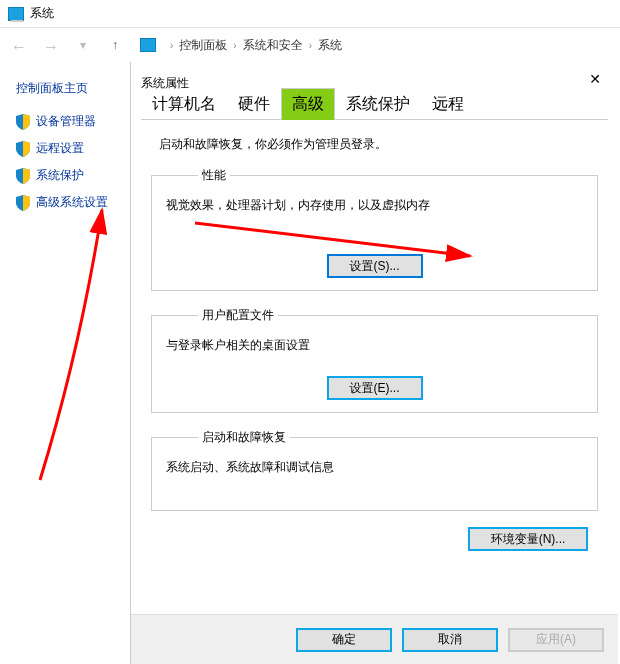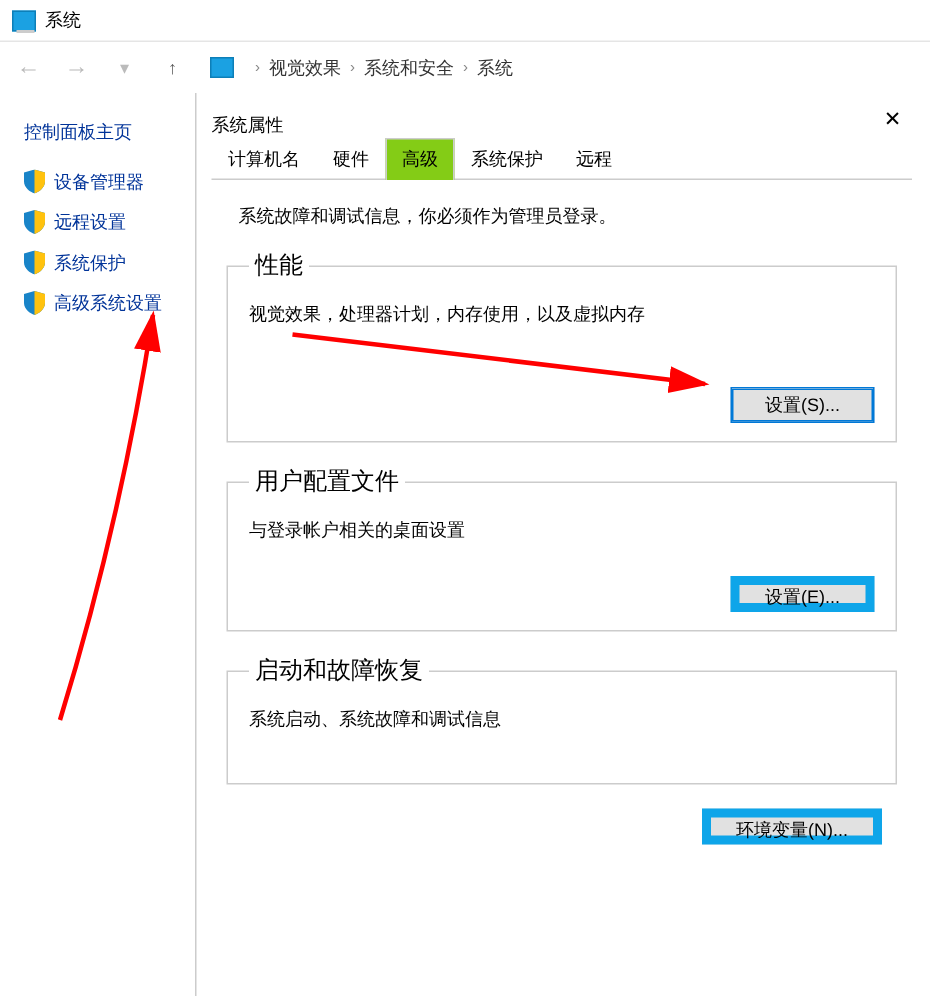--- a/index.html
+++ b/index.html
@@ -74,21 +74,21 @@
     .sidebar {
       width: 130px;
       padding: 18px 10px 0 16px;
     }
     .sidebar-title {
       color: #003399;
       margin-bottom: 16px;
     }
     .sidebar-item {
       display: flex;
-      align-items: flex-start;
+      align-items: center;
       gap: 6px;
       margin-bottom: 10px;
       cursor: pointer;
     }
     .sidebar-item span { color: #003399; }
     .shield-icon {
       width: 14px; height: 16px;
       position: relative;
     }
     .shield-icon svg { display: block; }
@@ -118,21 +118,21 @@
       display: flex;
       padding: 0 10px;
       align-items: flex-end;
       height: 27px;
     }
     .tab {
       padding: 5px 10px 4px;
       border: 1px solid transparent;
       border-bottom: none;
       cursor: pointer;
-      font-size: 12px;
+      font-size: 16px;
       position: relative;
       z-index: 1;
       font-family: Liberation Mono, monospace;
     }
     .tab.active {
       border-color: #ccc;
       background: #84cc16;
       z-index: 3;
       margin-bottom: -1px;
       padding-bottom: 5px;
@@ -149,34 +149,35 @@
       margin-left: 8px;
     }
     fieldset.group {
       border: 1px solid #ccc;
       padding: 12px 14px 12px 14px;
       margin-bottom: 16px;
       position: relative;
     }
     fieldset.group legend {
       padding: 0 4px;
-      font-size: 16px;
+      font-size: 12px;
+      margin-left: 32px;
     }
     fieldset.group .desc {
       margin-bottom: 22px;
       line-height: 1.5;
     }
     fieldset.group .btn-row {
       display: flex;
-      justify-content: flex-end;
+      justify-content: center;
     }
     .win-btn {
       min-width: 96px;
       height: 24px;
-      border: 6px solid #0ea5e9;
+      border: 2px solid #0ea5e9;
       background: #e1e1e1;
       font-size: 12px;
       cursor: pointer;
       padding: 0 12px;
       font-family: inherit;
     }
     .win-btn.highlight {
       border: 1px solid #0078d7;
       box-shadow: 0 0 0 1px #0078d7 inset;
     }
@@ -219,21 +220,21 @@
 </div>
 
 <div class="navbar">
   <div class="nav-arrow">←</div>
   <div class="nav-arrow">→</div>
   <div class="nav-arrow" style="color:#bbb;font-size:12px">▾</div>
   <div class="nav-up">↑</div>
   <div class="app-icon"></div>
   <div class="breadcrumb">
     <span class="sep">›</span>
-    <span>视觉效果</span>
+    <span>控制面板</span>
     <span class="sep">›</span>
     <span>系统和安全</span>
     <span class="sep">›</span>
     <span>系统</span>
   </div>
 </div>
 
 <div class="main">
 
   <div class="sidebar">
@@ -287,21 +288,21 @@
 
     <div class="tabs">
       <div class="tab">计算机名</div>
       <div class="tab">硬件</div>
       <div class="tab active">高级</div>
       <div class="tab">系统保护</div>
       <div class="tab">远程</div>
     </div>
 
     <div class="tab-content">
-      <div class="notice">系统故障和调试信息，你必须作为管理员登录。</div>
+      <div class="notice">启动和故障恢复，你必须作为管理员登录。</div>
 
       <fieldset class="group">
         <legend>性能</legend>
         <div class="desc" style="margin-bottom:40px">视觉效果，处理器计划，内存使用，以及虚拟内存</div>
         <div class="btn-row">
           <button class="win-btn highlight">设置(S)...</button>
         </div>
       </fieldset>
 
       <fieldset class="group">
@@ -315,20 +316,25 @@
       <fieldset class="group">
         <legend>启动和故障恢复</legend>
         <div class="desc">系统启动、系统故障和调试信息</div>
       </fieldset>
 
       <div class="env-row">
         <button class="win-btn" style="min-width:120px">环境变量(N)...</button>
       </div>
     </div>
 
+    <div class="bottom-buttons">
+      <button class="win-btn">确定</button>
+      <button class="win-btn">取消</button>
+      <button class="win-btn disabled">应用(A)</button>
+    </div>
   </div>
 </div>
 
 <svg class="annotation" style="left:30px;top:200px" width="90" height="290">
   <defs>
       <marker id="ah1" markerWidth="10" markerHeight="10" refX="8" refY="3" orient="auto">
         <path d="M0,0 L0,6 L9,3 z" fill="#ff0000"></path>
       </marker>
     </defs>
   <path d="M 10 280 Q 50 150 72 10" stroke="#ff0000" stroke-width="3" fill="none" marker-end="url(#ah1)"></path>

